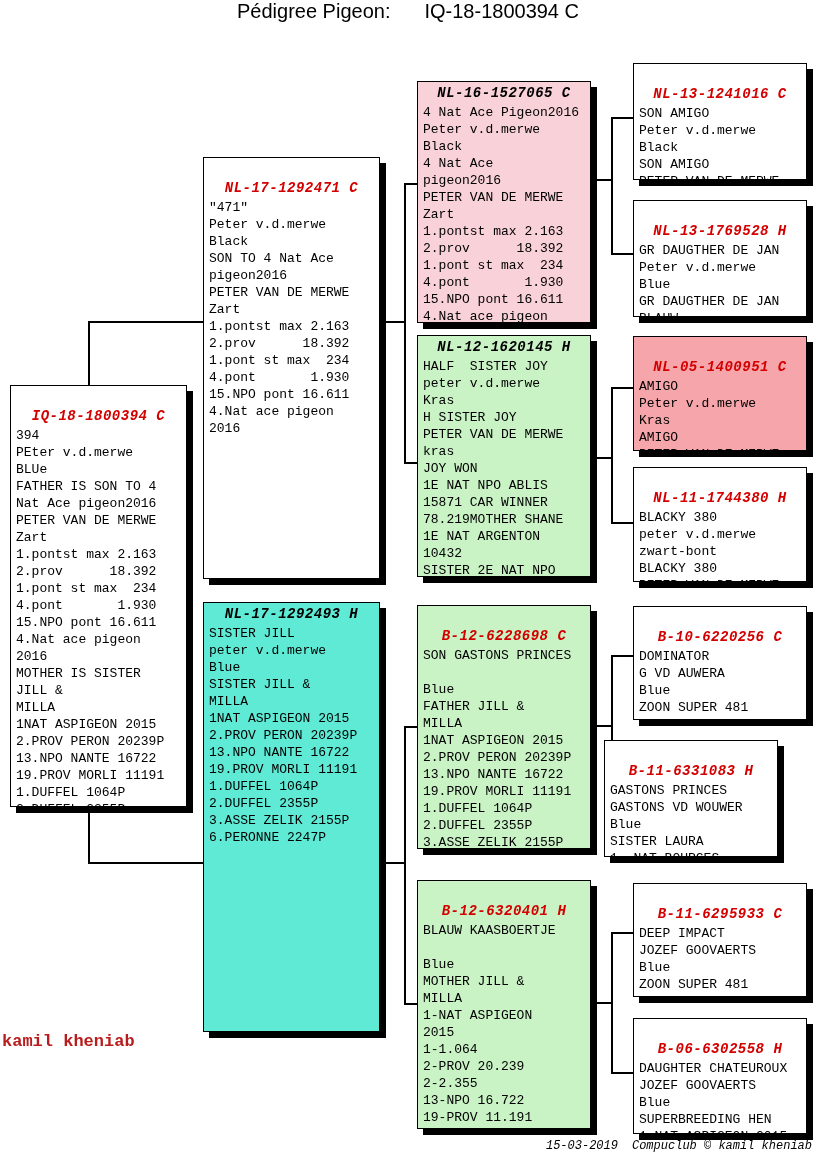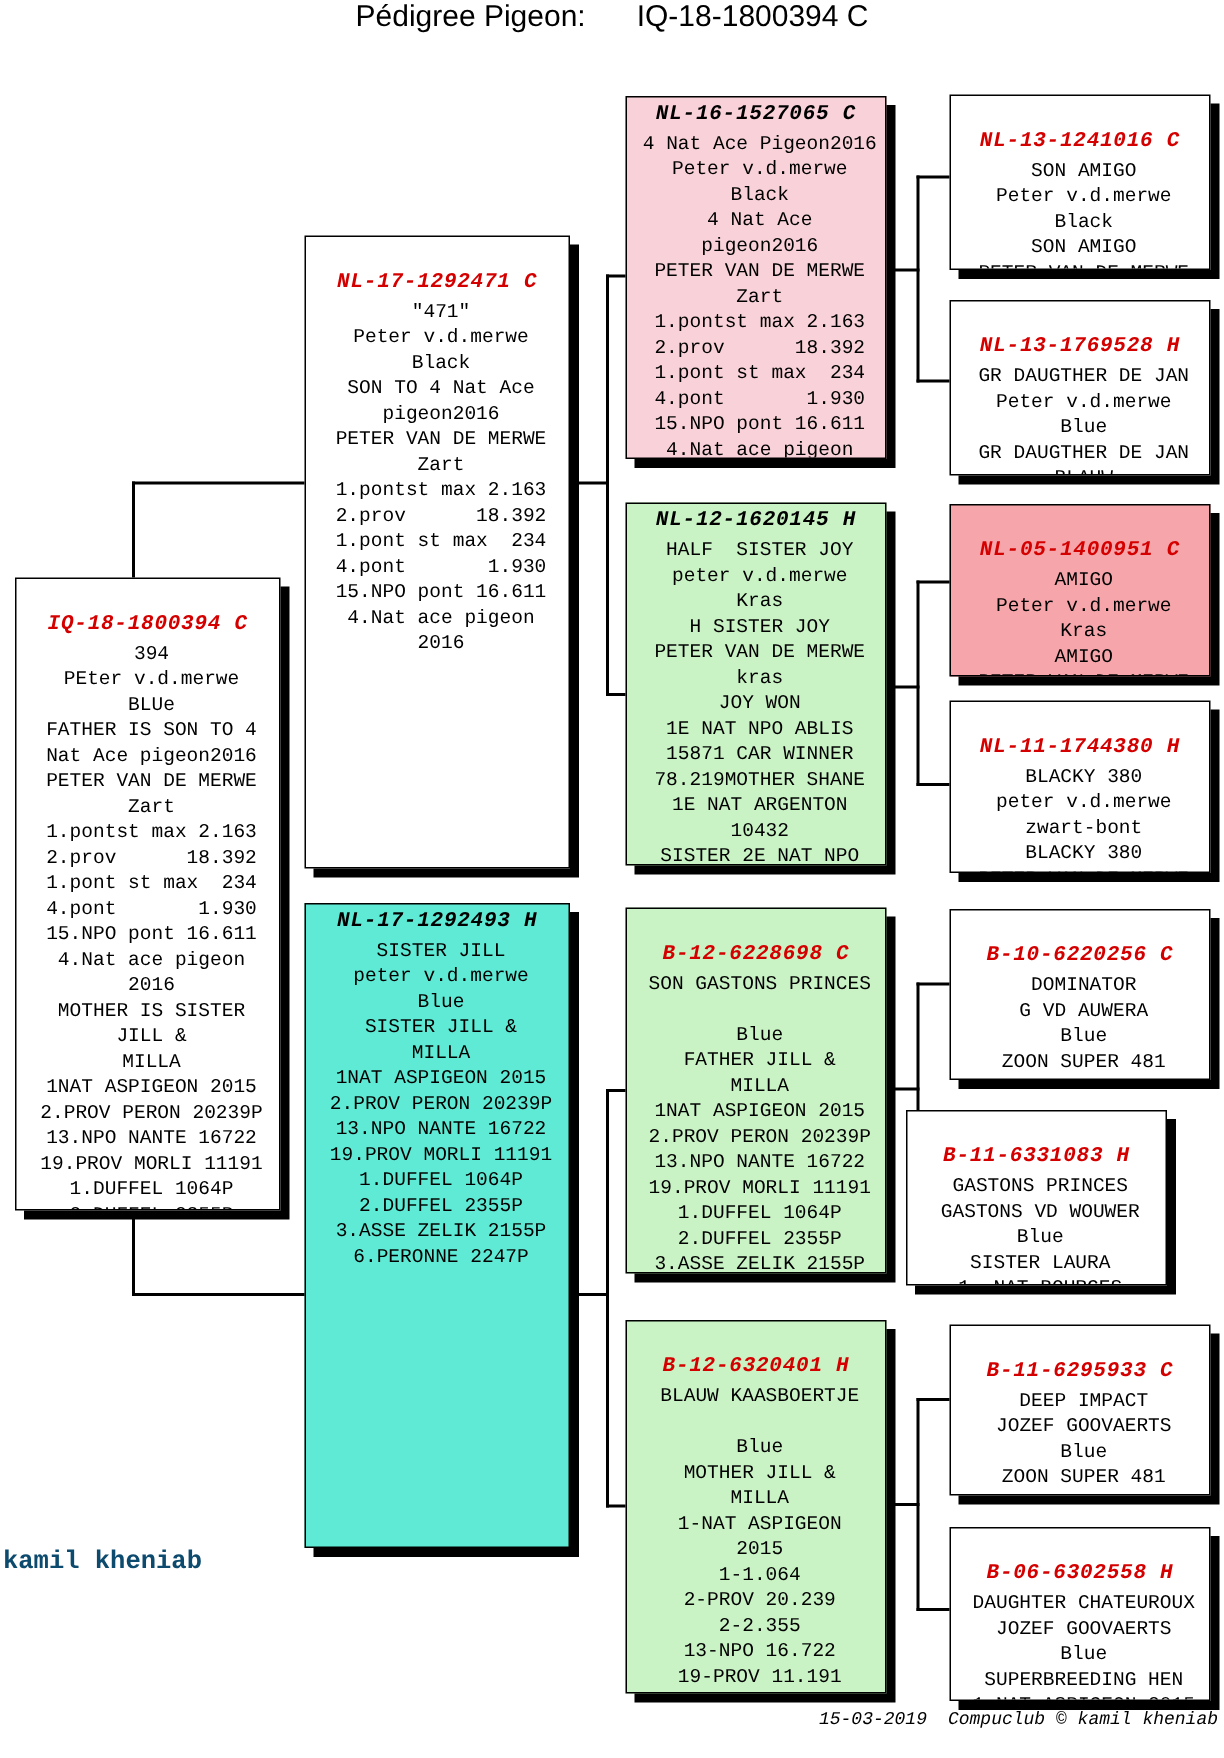--- a/index.html
+++ b/index.html
@@ -7,28 +7,28 @@
         font-family:"Liberation Mono", monospace;}
   .hdr{position:absolute;left:0;right:0;top:8;text-align:center;
        font-family:"Liberation Sans", sans-serif;font-size:20px;color:#000;}
   .hdr .ring{margin-left:34px;}
   .pbox{position:absolute;border:1px solid #000;background:#fff;overflow:hidden;
         box-shadow:6px 6px 0 0 #000;}
   .pbox .title{font-family:"Liberation Mono", monospace;font-style:italic;font-weight:bold;
         font-size:14px;text-align:center;padding-top:3px;color:#000;letter-spacing:.5px;}
   .t-red .title{color:#d40000;margin-top:19px;}
   .pbox .body{font-family:"Liberation Mono", monospace;font-size:13px;line-height:17px;
-        white-space:pre;padding:3px 0 0 5px;color:#000;text-align:center;}
+        white-space:pre;padding:3px 0 0 5px;color:#000;}
   .bg-pink{background:#f9d2d9;}
   .bg-salmon{background:#f6a6ab;}
   .bg-green{background:#c9f3c5;}
   .bg-orange{background:#5eead4;}
   .line{position:absolute;background:#000;}
   .owner-name{position:absolute;left:2px;top:1032px;font-family:"Liberation Mono", monospace;
-        font-weight:bold;font-size:17px;color:#0c4a6e;}
+        font-weight:bold;font-size:17px;color:#b91c1c;}
   .owner-lines{position:absolute;left:2px;top:1058px;font-family:"Liberation Mono", monospace;
         font-size:13px;line-height:18.5px;white-space:pre;color:#000;}
   .credit{position:absolute;right:4px;top:1139px;font-family:"Liberation Mono", monospace;
         font-style:italic;font-size:12px;color:#000;}
   .credit .date{margin-right:14px;}
 </style>
 </head>
 <body>
 
 <div class="page">
@@ -120,21 +120,21 @@
 1NAT ASPIGEON 2015
 2.PROV PERON 20239P
 13.NPO NANTE 16722
 19.PROV MORLI 11191
 1.DUFFEL 1064P
 2.DUFFEL 2355P
 3.ASSE ZELIK 2155P
 6.PERONNE 2247P</div>
   </div>
 
-  <div class="pbox bg-pink" style="left:417px;top:64px;width:172px;height:240px">
+  <div class="pbox bg-pink" style="left:417px;top:81px;width:172px;height:240px">
     <div class="title">NL-16-1527065 C</div>
     <div class="body">4 Nat Ace Pigeon2016
 Peter v.d.merwe
 Black
 4 Nat Ace
 pigeon2016
 PETER VAN DE MERWE
 Zart
 1.pontst max 2.163
 2.prov      18.392

